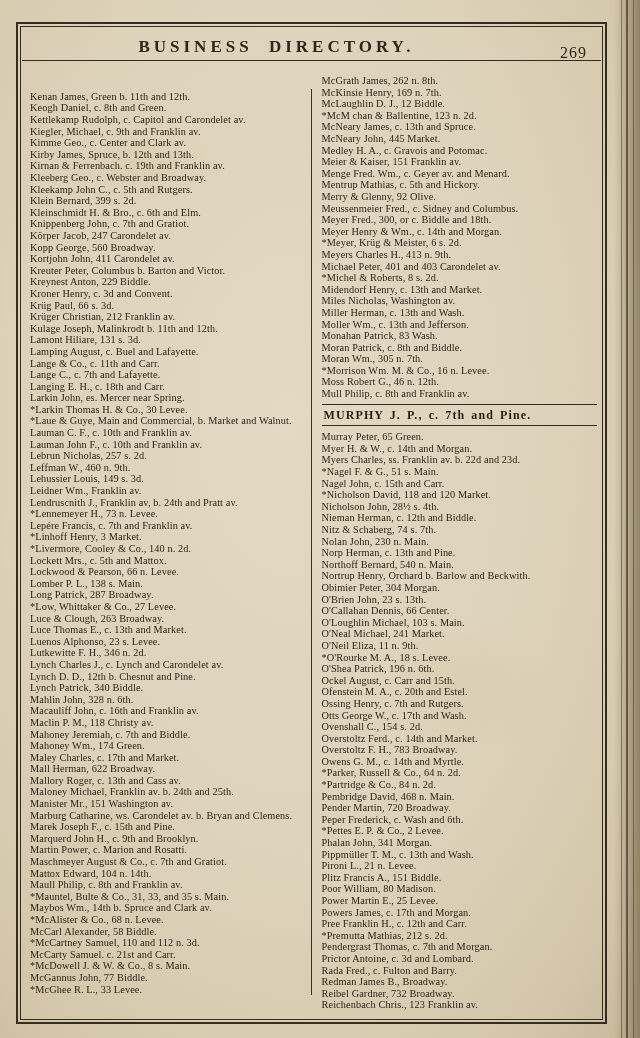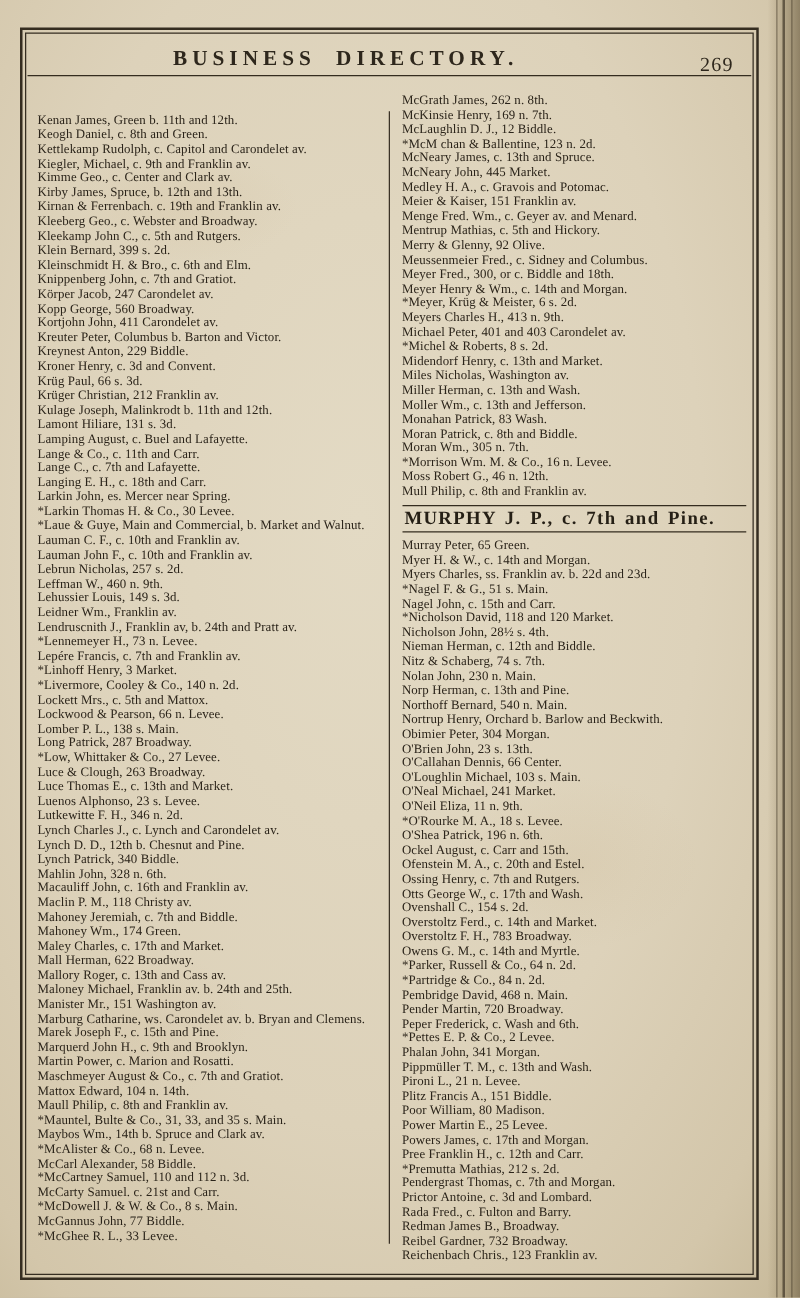--- a/index.html
+++ b/index.html
@@ -74,21 +74,21 @@
     color:#2b241a;
   }
   
   .featured{
     margin:4px 0 5px 0;
     border-top:1.2px solid #342c1f;
     border-bottom:1.2px solid #342c1f;
     padding:5px 0 4px 0;
   }
   .featured .featured-text{
-    font-weight:bold;font-size:15px;
+    font-weight:bold;font-size:12px;
     letter-spacing:1.1px;word-spacing:2px;
     color:#251f15;
     padding-left:2px;
   }
   
   .stain{position:absolute;border-radius:50%;pointer-events:none;}
   .s1{left:60px;top:120px;width:180px;height:90px;background:radial-gradient(ellipse,rgba(190,160,110,.10),rgba(190,160,110,0) 70%);}
   .s2{left:360px;top:620px;width:200px;height:140px;background:radial-gradient(ellipse,rgba(185,155,105,.10),rgba(185,155,105,0) 70%);}
   .s3{left:40px;top:760px;width:160px;height:120px;background:radial-gradient(ellipse,rgba(180,150,100,.08),rgba(180,150,100,0) 70%);}
 </style>

